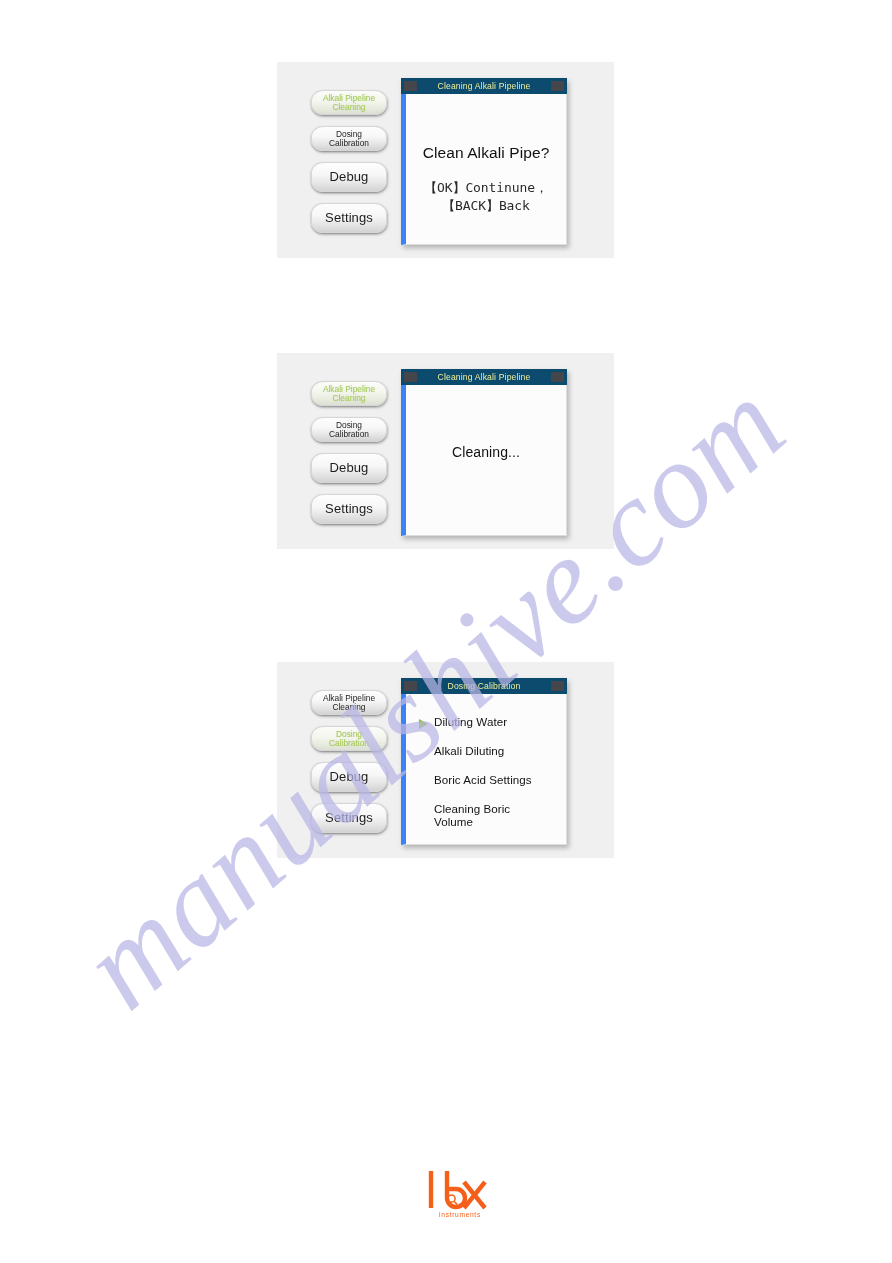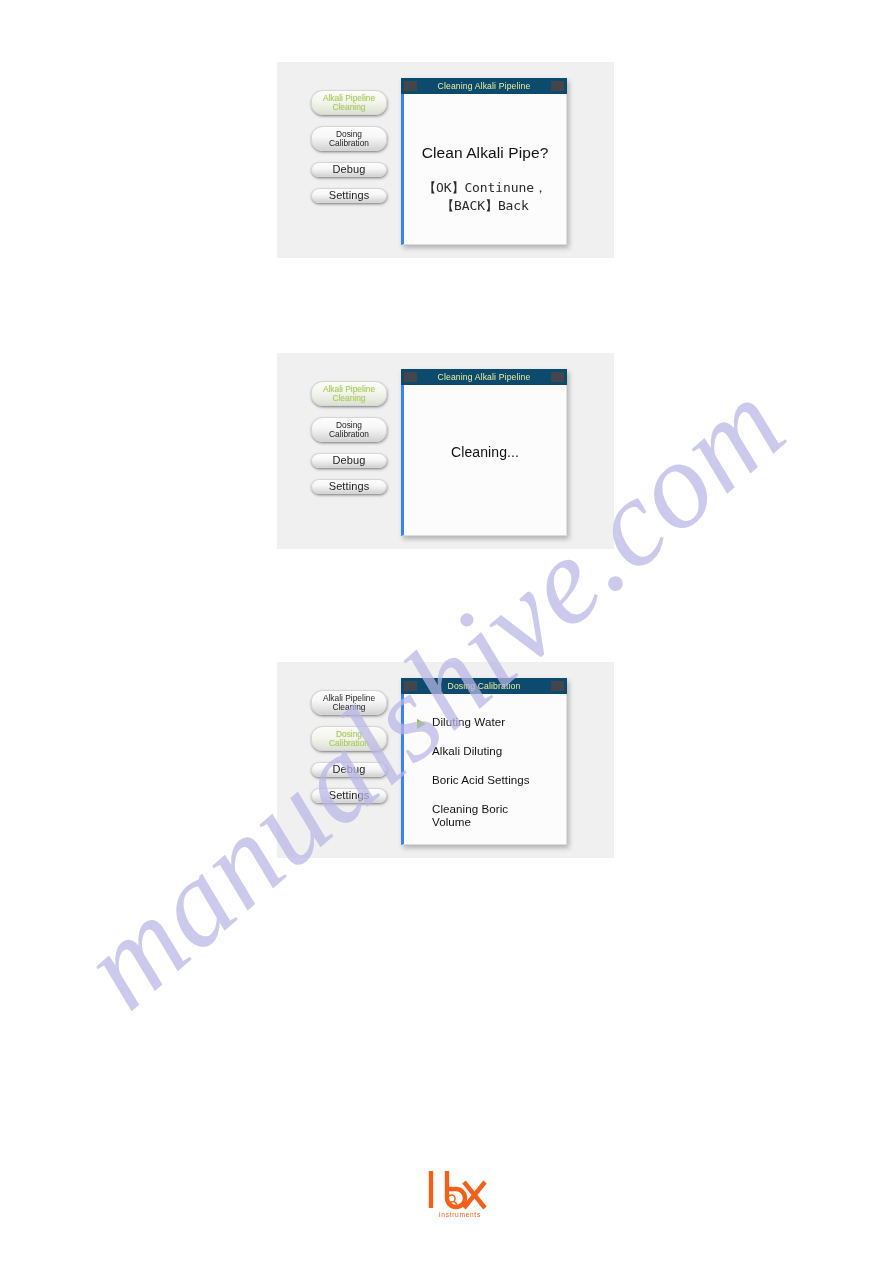--- a/index.html
+++ b/index.html
@@ -77,22 +77,22 @@
     align-items: center;
     justify-content: center;
     line-height: 1.02;
   }
   .sbtn.two-line {
     height: 25px;
     font-size: 8.4px;
     padding: 0 2px;
   }
   .sbtn.one-line {
-    height: 15px;
-    font-size: 11px;
+    height: 30px;
+    font-size: 13px;
     letter-spacing: 0.1px;
     text-align: center;
   }
   .sbtn.selected {
     color: #a9cb60;
     background: linear-gradient(to bottom, #fbfcf8 0%, #f4f6ee 45%, #e8ebdf 75%, #dcdfd3 100%);
     text-shadow: 0 0 1px rgba(169,203,96,0.5);
   }
   .sbtn .lbl { display: block; }
 
@@ -127,21 +127,21 @@
     width: 13px;
     height: 10px;
     background: #45454c;
   }
   .corner-box.left  { left: 3px; }
   .corner-box.right { right: 3px; }
   .lcd-body {
     position: relative;
     height: 151px;
     background: #fcfcfc;
-    border-left: 3px solid #3b82f6;
+    border-left: 5px solid #3b82f6;
     border-right: 1px solid #e0e0e0;
     border-bottom: 1px solid #dcdcdc;
     box-sizing: border-box;
   }
 
   
   .confirm-wrap {
     position: absolute;
     left: 0;
     right: 0;

